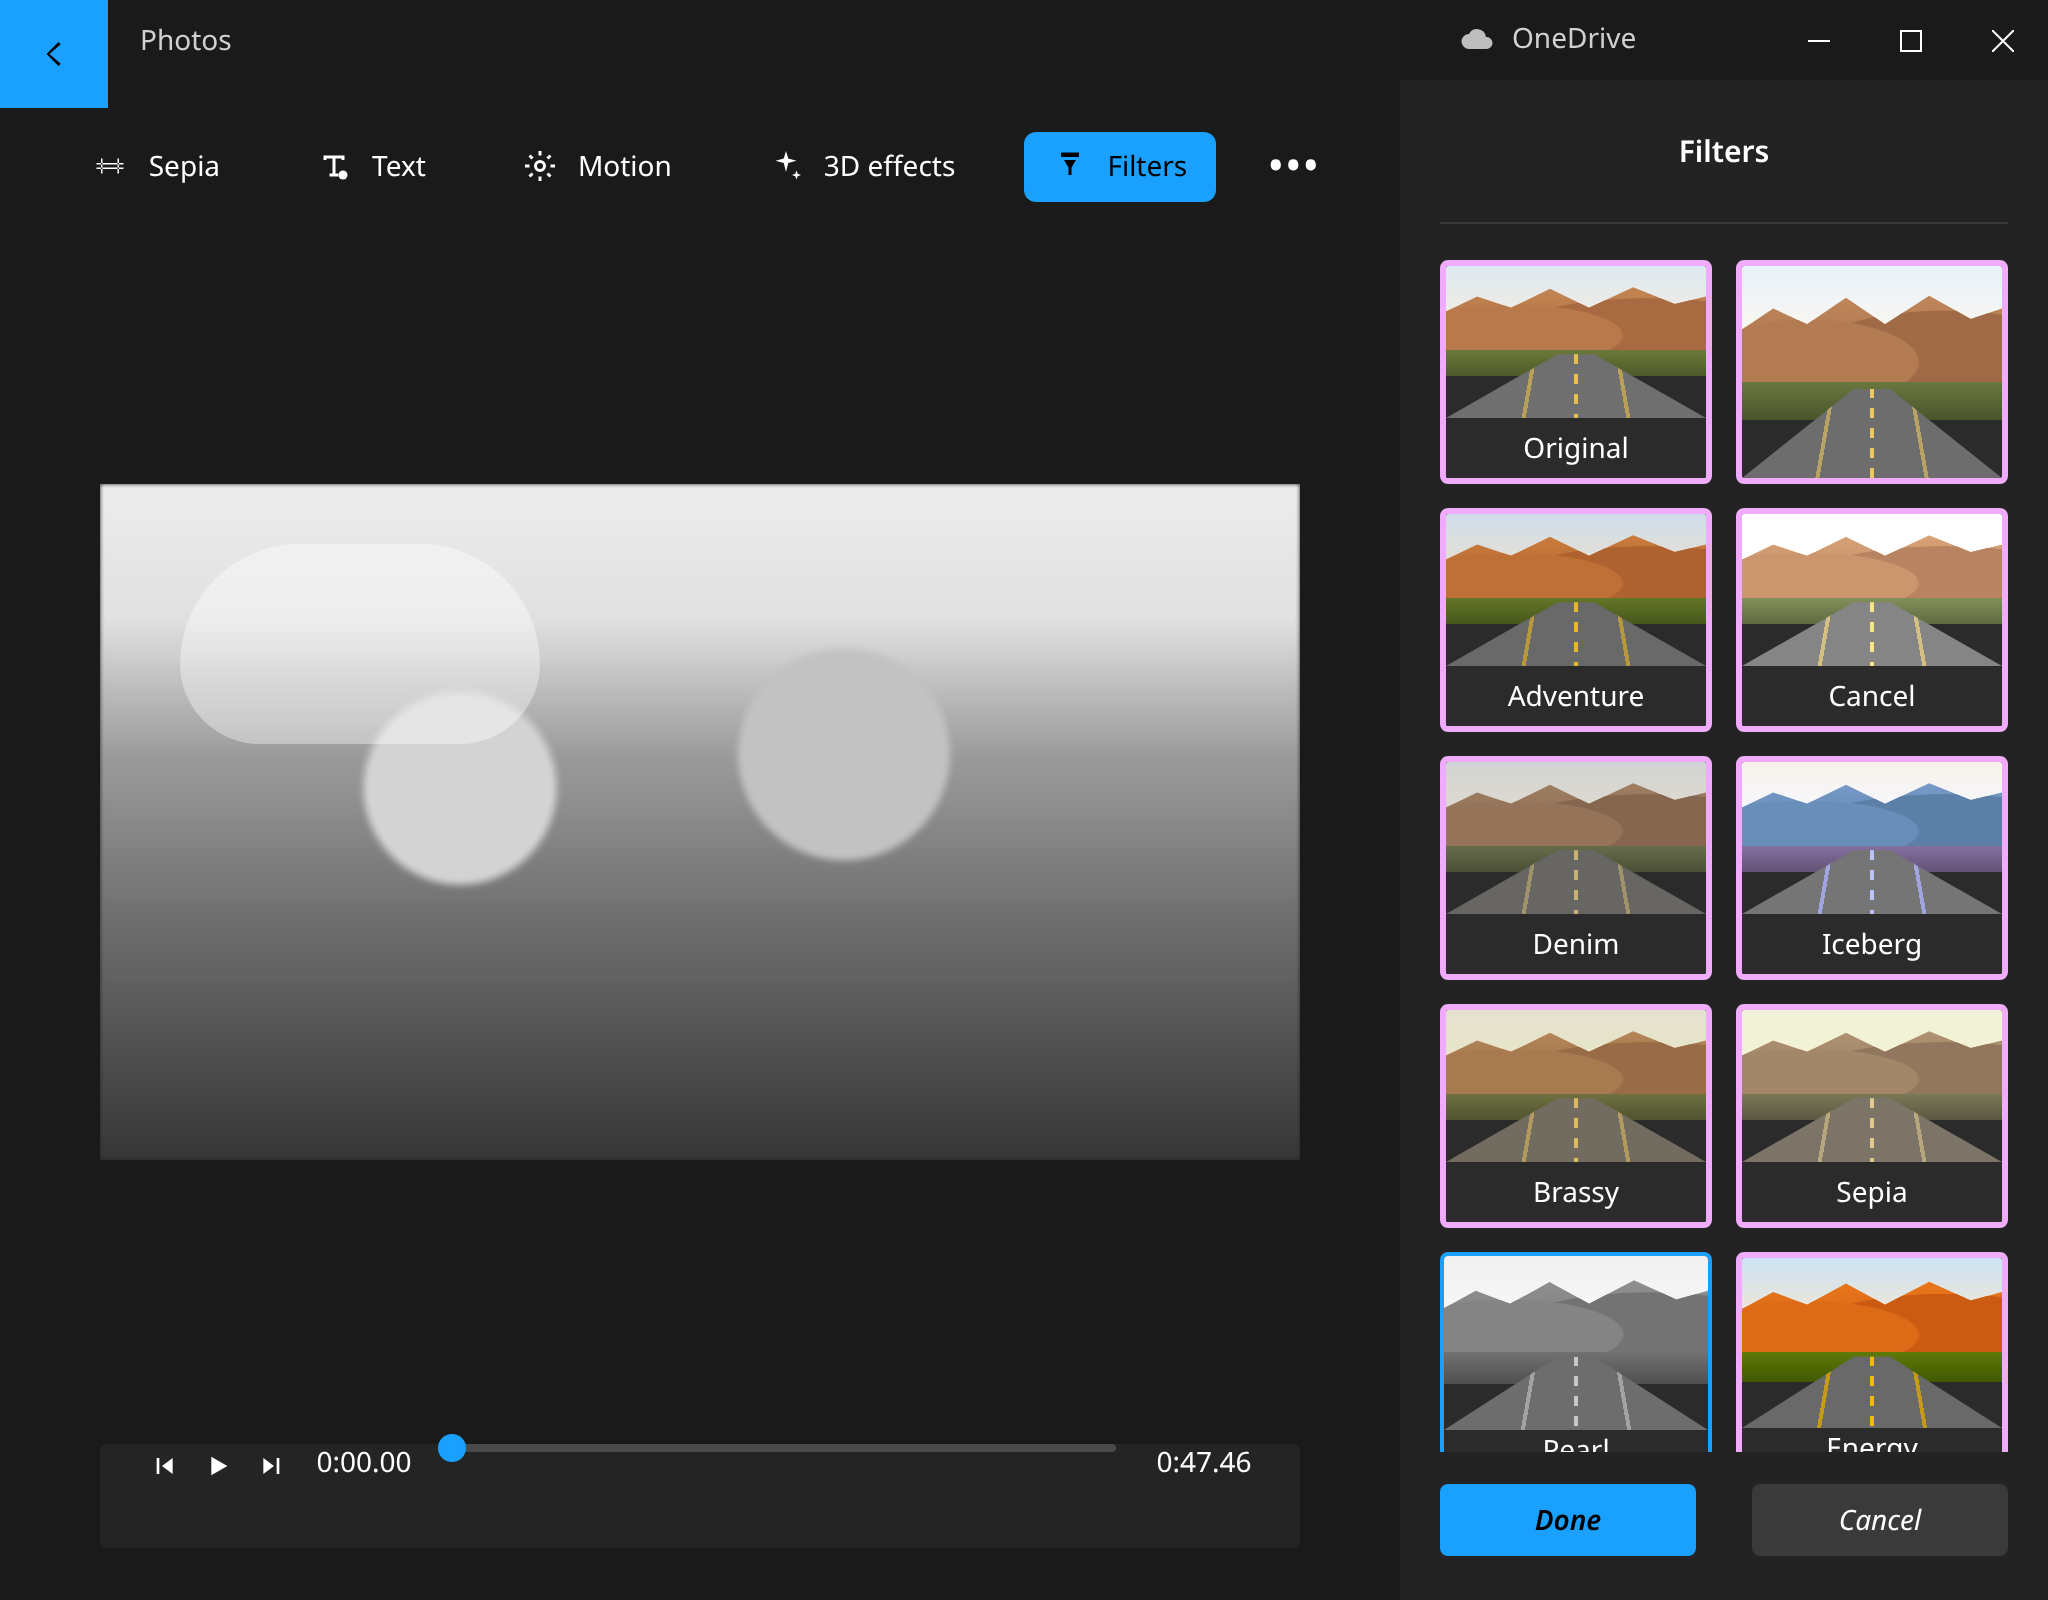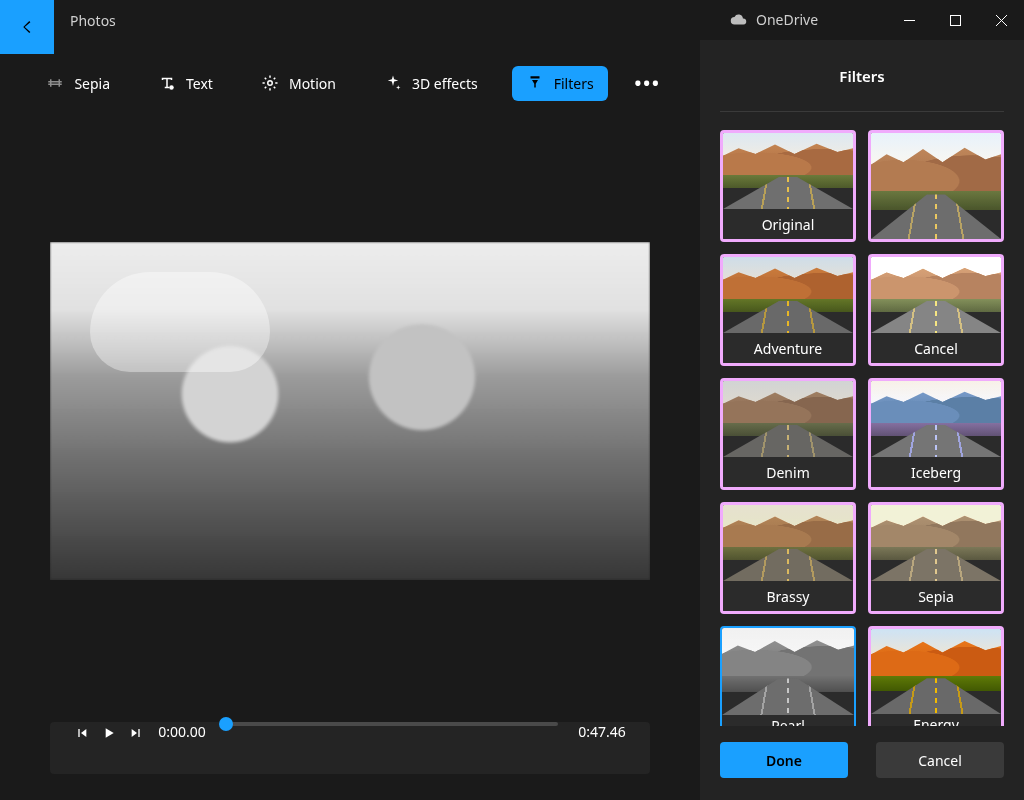--- a/index.html
+++ b/index.html
@@ -87,21 +87,21 @@
   .thumb .road::after{content:"";position:absolute;inset:0;
     background:
       linear-gradient(100deg, transparent 0 calc(50% - 24px), #e9c14a calc(50% - 24px) calc(50% - 22px), transparent calc(50% - 22px)),
       linear-gradient(80deg,  transparent 0 calc(50% + 22px), #e9c14a calc(50% + 22px) calc(50% + 24px), transparent calc(50% + 24px));
     opacity:0.6;
   }
   .thumb-filter{position:absolute;inset:0;}
   .card .label{height:30px;display:flex;align-items:center;justify-content:center;font-size:14px;color:var(--text-0);background:#2b2b2b;}
   .card:last-child .label, .card:nth-last-child(2) .label{height:21px;font-size:14px;overflow:hidden;}
 
-  .side-actions{display:flex;gap:28px;padding:16px 20px 22px 20px;}
+  .side-actions{display:flex;gap:28px;padding:16px 20px 22px 20px;font-style:italic;}
   .action{flex:1;height:36px;border-radius:4px;display:flex;align-items:center;justify-content:center;font-size:14px;}
   .action.primary{background:var(--accent);color:#000;font-weight:600;}
   .action.secondary{background:#3a3a3a;color:var(--text-0);}
 </style>
 </head>
 <body>
 
 <div class="app">
 
   <div class="titlebar">

